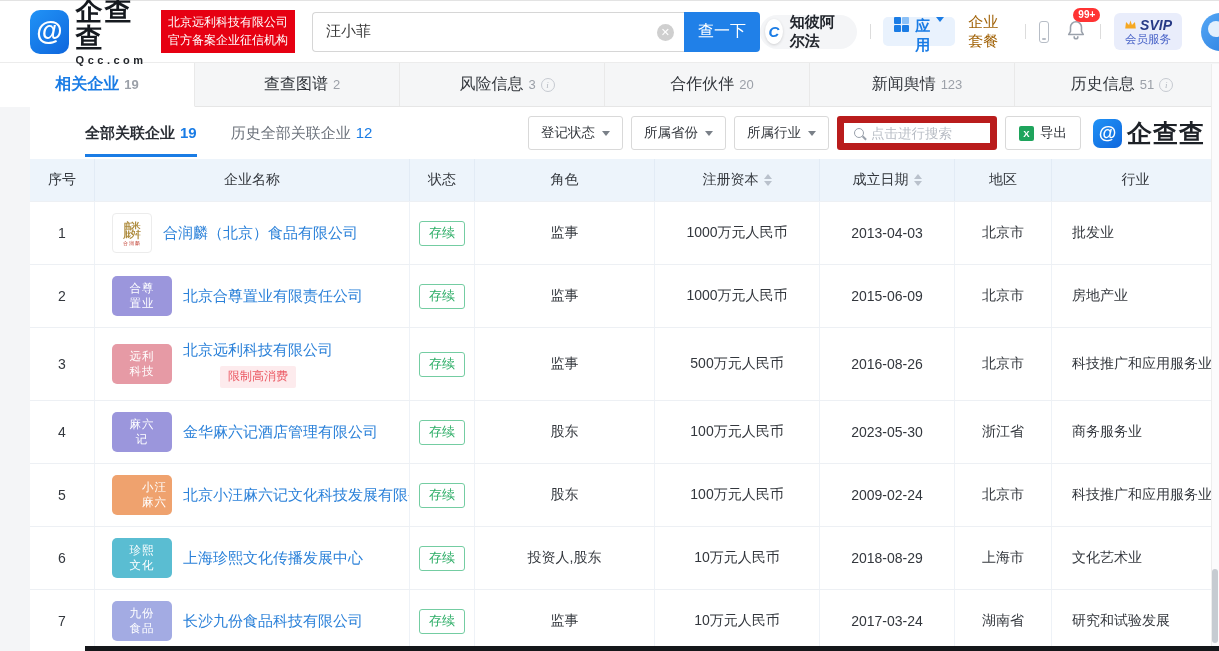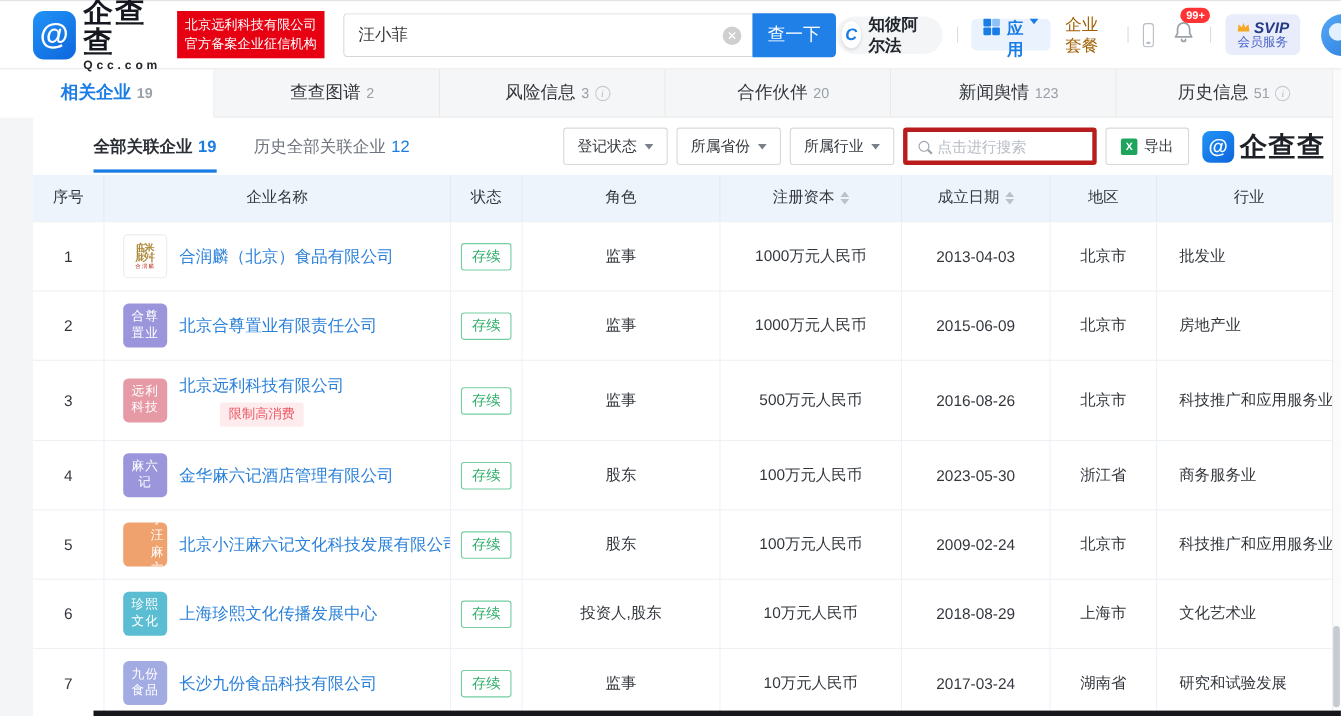--- a/index.html
+++ b/index.html
@@ -71,21 +71,21 @@
   .subtab { position:relative; display:flex; align-items:baseline; gap:5px; cursor:pointer; margin-right:34px; padding:15px 0 14px; }
   .subtab .lbl { font-size:15px; font-weight:bold; color:#2a2e35; }
   .subtab .num { font-size:15px; font-weight:bold; color:#1a7ce5; }
   .subtab.inactive .lbl { color:#6d737c; font-weight:normal; }
   .subtab.inactive .num { font-weight:normal; }
   .subtab.active::after { content:""; position:absolute; left:0; right:0; bottom:0; height:3px; background:#1a7ce5; }
   .toolbar-right { margin-left:auto; display:flex; align-items:center; gap:8px; }
   .dd-btn { height:34px; border:1px solid #d9d9d9; border-radius:3px; background:#fff; display:flex; align-items:center;
             gap:7px; padding:0 12px; font-size:13.5px; color:#33373d; cursor:pointer; font-family:inherit; }
   .dd-caret { width:0; height:0; border-left:4px solid transparent; border-right:4px solid transparent; border-top:5px solid #7a8088; }
-  .mini-search { height:34px; width:176px; border:4px solid #b91c1c; border-radius:3px; display:flex; align-items:center;
+  .mini-search { height:34px; width:160px; border:7px solid #b91c1c; border-radius:3px; display:flex; align-items:center;
                  gap:7px; padding:0 10px; }
   .mag-ic { width:10px; height:10px; border:1.6px solid #9aa1ab; border-radius:50%; position:relative; flex:0 0 auto; }
   .mag-ic::after { content:""; position:absolute; width:5px; height:1.6px; background:#9aa1ab; transform:rotate(45deg);
                    right:-4px; bottom:-2px; }
   .mini-search input { border:none; outline:none; font-size:13.5px; color:#333; width:100%; font-family:inherit; }
   .mini-search input::placeholder { color:#b8bdc5; }
   .export-btn { height:34px; border:1px solid #d9d9d9; border-radius:3px; background:#fff; display:flex; align-items:center;
                 gap:6px; padding:0 13px; font-size:13.5px; color:#33373d; cursor:pointer; font-family:inherit; }
   .xls-ic { width:15px; height:15px; background:#1ea45c; border-radius:2px; color:#fff; font-size:9.5px; font-weight:bold;
             display:flex; align-items:center; justify-content:center; }
@@ -103,21 +103,21 @@
   .sort .up { border-bottom:5px solid #b9c1cc; }
   .sort .dn { border-top:5px solid #b9c1cc; }
   .rrow { border-top:1px solid #edf0f4; height:63px; }
   .rrow.tall { height:73px; }
   .td { display:flex; align-items:center; justify-content:center; font-size:14px; color:#33373d;
         border-right:1px solid #eef2f7; overflow:hidden; }
   .td:last-child { border-right:none; }
   .td.no { font-size:14px; color:#33373d; }
   .td.name-cell { justify-content:flex-start; padding-left:17px; gap:11px; }
   .td.ind { justify-content:flex-start; padding-left:20px; white-space:nowrap; }
-  .logo-sq2 { width:40px; height:40px; border-radius:5px; color:#fff; font-size:11.5px; line-height:1.3;
+  .logo-sq2 { width:60px; height:40px; border-radius:5px; color:#fff; font-size:11.5px; line-height:1.3;
               display:flex; flex-direction:column; align-items:center; justify-content:center; flex:0 0 auto;
               letter-spacing:1px; }
   .logo-img { width:40px; height:40px; border-radius:4px; background:#fff; border:1px solid #ececec; flex:0 0 auto;
               display:flex; flex-direction:column; align-items:center; justify-content:center; line-height:1; }
   .logo-img .glyph { font-size:19px; color:#ad8a3b; font-family:"Liberation Serif",serif; }
   .logo-img .cap { font-size:5px; color:#c0392b; letter-spacing:1px; margin-top:1px; }
   .name-col { display:flex; flex-direction:column; align-items:center; gap:6px; }
   .cname { font-size:15px; color:#2b81d9; cursor:pointer; white-space:nowrap; }
   .risk-tag { background:#fdebed; color:#eb5a64; font-size:12px; padding:2.5px 8px; border-radius:2px; cursor:pointer; }
   .status-badge { border:1px solid #74cda2; color:#2fae68; font-size:13px; padding:2.5px 9px; border-radius:3px;

